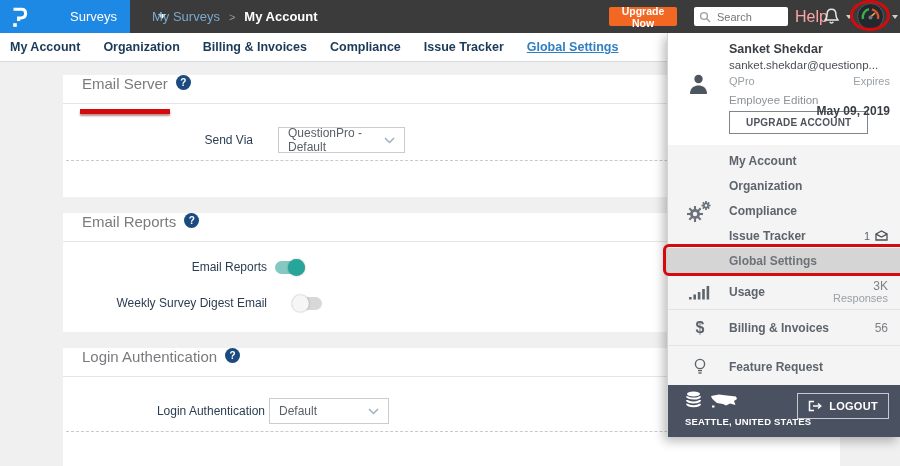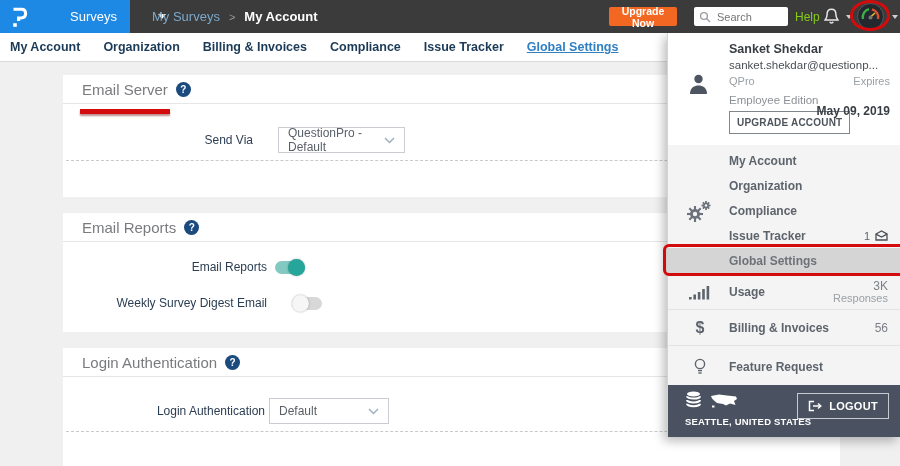--- a/index.html
+++ b/index.html
@@ -18,39 +18,39 @@
   .crumb-sep{color:#9a9a9a;margin:0 9px;font-size:11px;}
   .crumb-current{color:#fff;font-weight:bold;}
   .upgrade-btn{position:absolute;left:609px;top:7px;width:68px;height:19px;background:#f26822;border:none;
                border-radius:2px;color:#fff;font-size:10.5px;font-weight:bold;cursor:pointer;
                display:flex;align-items:center;justify-content:center;font-family:inherit;}
   .searchbox{position:absolute;left:694px;top:7px;width:94px;height:19px;background:#fff;border-radius:2px;
              display:flex;align-items:center;padding:0 5px;box-sizing:border-box;}
   .searchbox input{border:none;outline:none;width:70px;font-size:11px;color:#444;margin-left:4px;
                    font-family:inherit;background:transparent;}
   .help-label{position:absolute;left:795px;top:0;height:33px;display:flex;align-items:center;
-              color:#84cc16;font-size:12px;cursor:pointer;}
+              color:#fca5a5;font-size:16px;cursor:pointer;}
   .bell-wrap{position:absolute;left:822px;top:7px;cursor:pointer;}
   .mini-caret{position:absolute;width:0;height:0;border-left:3.5px solid transparent;
               border-right:3.5px solid transparent;border-top:4.5px solid #cfcfcf;top:15px;}
   .avatar-wrap{position:absolute;left:857px;top:3px;width:27px;height:27px;border-radius:50%;cursor:pointer;}
   .anno-ellipse{position:absolute;left:850px;top:0px;width:40px;height:31px;border:3px solid #d40b0c;
                 border-radius:50%;box-sizing:border-box;z-index:40;pointer-events:none;}
   
   .tabrow{position:absolute;left:0;top:33px;width:900px;height:29px;background:#fff;
           border-bottom:1px solid #d8dbdd;display:flex;align-items:center;padding-left:10px;
           box-sizing:border-box;gap:23px;z-index:5;}
   .tab{font-size:12.5px;font-weight:bold;color:#1b3a57;cursor:pointer;white-space:nowrap;}
   .tab.active{color:#2f7fc1;text-decoration:underline;}
   
   .card{position:absolute;left:63px;width:777px;background:#fff;}
   .card1{top:75px;height:122px;}
   .card2{top:213px;height:119px;}
   .card3{top:348px;height:118px;}
-  .card-head{height:28px;border-bottom:1px solid #e5e6e7;display:flex;align-items:center;padding-left:19px;}
+  .card-head{height:28px;border-bottom:1px solid #e5e6e7;display:flex;padding-left:19px;}
   .card-title{font-size:15px;color:#7a7b7e;}
   .help-badge{width:15px;height:15px;border-radius:50%;background:#1b4a7e;color:#fff;font-size:10px;
               font-weight:bold;display:flex;align-items:center;justify-content:center;margin-left:8px;cursor:pointer;}
   .form-row{position:absolute;left:0;right:0;display:flex;align-items:center;}
   .form-label{font-weight:normal;font-size:12px;color:#2b3d52;text-align:right;}
   .selectbox{height:26px;border:1px solid #c9ccd0;background:#fff;display:flex;align-items:center;
              justify-content:space-between;padding:0 9px;box-sizing:border-box;font-size:12px;
              color:#5a6068;cursor:pointer;}
   .dashed{position:absolute;left:3px;right:3px;border-top:1px dashed #c9c9c9;}
   .toggle{width:30px;height:13px;border-radius:7px;background:#d8d8d8;position:relative;cursor:pointer;}
@@ -63,21 +63,21 @@
   
   .panel{position:absolute;left:667px;top:33px;width:233px;height:404px;z-index:20;
          box-shadow:-3px 4px 10px rgba(0,0,0,.28);border-left:1px solid #d4d4d4;box-sizing:border-box;}
   .panel-user{position:relative;height:112px;background:#fff;}
   .pu-icon{position:absolute;left:19px;top:40px;}
   .pu-name{position:absolute;left:61px;top:9px;font-size:12.5px;font-weight:bold;color:#393e44;}
   .pu-email{position:absolute;left:61px;top:26px;font-size:11.5px;color:#4a4f55;}
   .pu-org{position:absolute;left:61px;top:42px;font-size:11px;color:#9aa0a5;}
   .pu-edition{position:absolute;left:61px;top:61px;font-size:11.5px;color:#8d9196;}
   .pu-upgrade{position:absolute;left:61px;top:78px;background:#fff;border:1px solid #7f858c;
-              font-size:10px;font-weight:bold;color:#4e545b;padding:5px 7px;cursor:pointer;
+              font-size:10px;font-weight:bold;color:#4e545b;padding:5px 16px;cursor:pointer;
               font-family:inherit;letter-spacing:.2px;}
   .pu-expires{position:absolute;right:10px;top:42px;font-size:11px;color:#9aa0a5;text-align:right;}
   .pu-expdate{position:absolute;right:10px;top:71px;font-size:12px;font-weight:bold;color:#393e44;text-align:right;}
   .panel-menu{position:relative;background:#f4f4f5;height:240px;}
   .nav-list{padding-top:3px;}
   .nav-item{height:25px;display:flex;align-items:center;cursor:pointer;}
   .nav-item span.lbl{margin-left:61px;font-size:12px;font-weight:bold;color:#5d646c;}
   .nav-item.hl{background:#d5d5d6;}
   .nav-item.hl span.lbl{color:#6e7277;}
   .nav-badge{margin-left:auto;margin-right:12px;display:flex;align-items:center;gap:5px;

